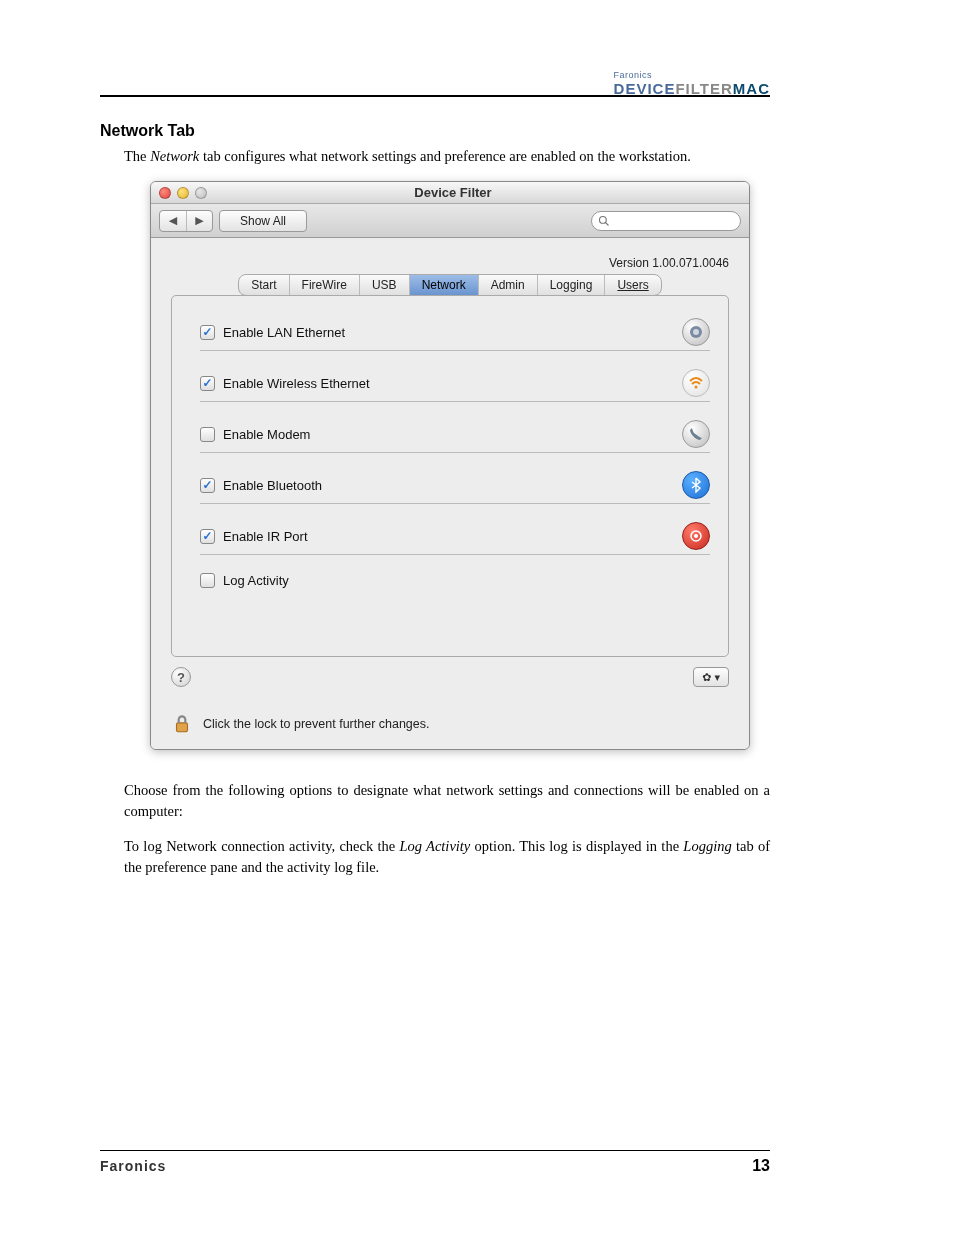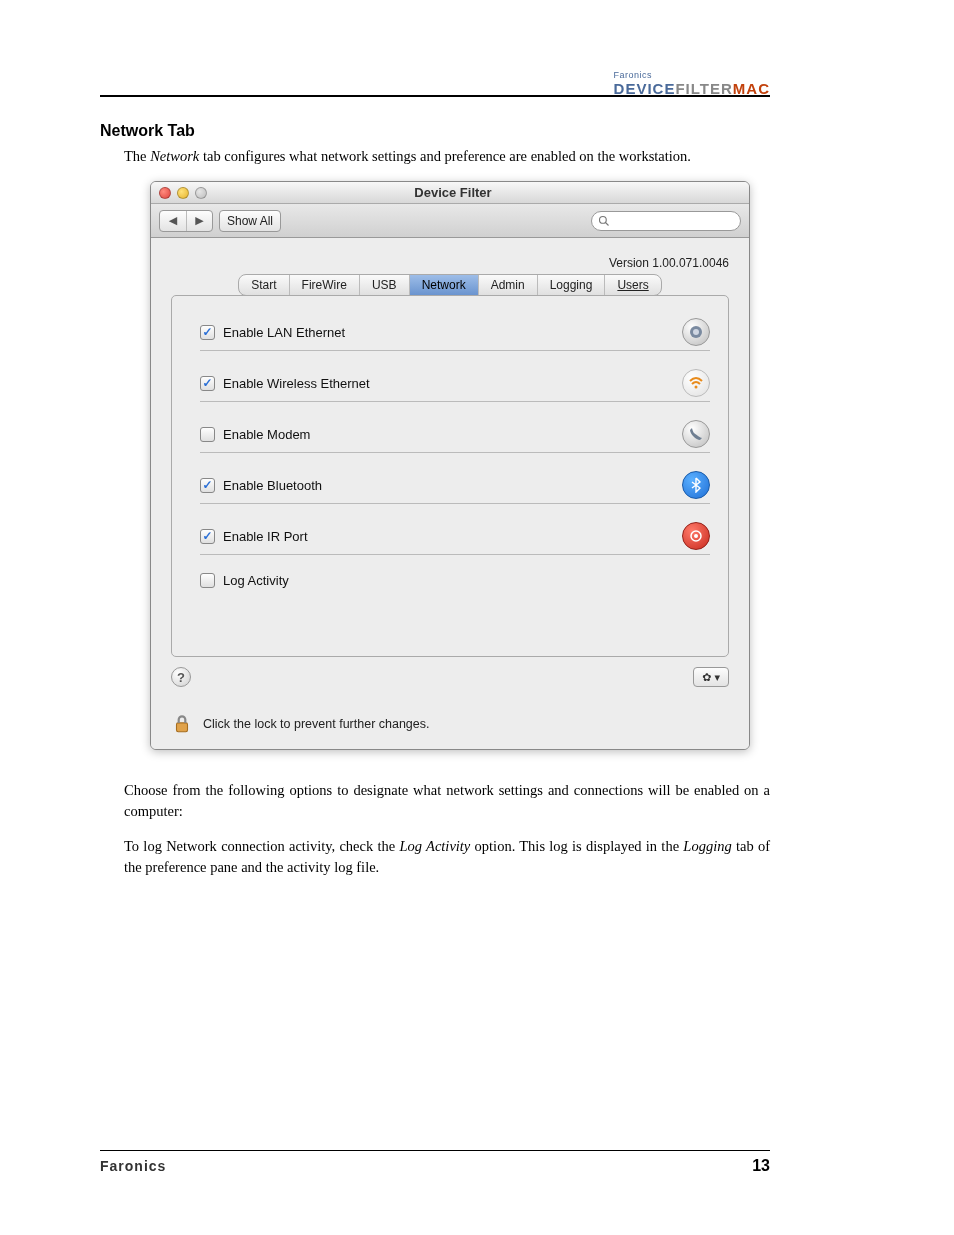--- a/index.html
+++ b/index.html
@@ -29,21 +29,21 @@
     color: #4a6a9a;
     letter-spacing: 0.5px;
   }
   .top-brand .big {
     font-size: 15px;
     font-weight: bold;
     letter-spacing: 1px;
   }
   .top-brand .big .b1 { color: #4a6a9a; }
   .top-brand .big .b2 { color: #888; }
-  .top-brand .big .b3 { color: #c2410c; }
+  .top-brand .big .b3 { color: #0c4a6e; }
   .top-rule {
     border: none;
     border-top: 2px solid #000;
     margin-top: 35px;
     margin-bottom: 25px;
   }
   .section-title {
     font-weight: bold;
     font-size: 16px;
     margin-bottom: 6px;
@@ -120,21 +120,21 @@
     width:26px;
     display:flex; align-items:center; justify-content:center;
     font-size:11px; color:#555;
   }
   .navseg .seg + .seg { border-left:1px solid #bbb; }
   .show-all {
     height:22px;
     border:1px solid #999;
     border-radius:4px;
     background: linear-gradient(#fdfdfd,#e3e3e3);
-    padding: 0 7px;
+    padding: 0 20px;
     display:flex; align-items:center;
     font-size:12px; color:#222;
   }
   .spacer { flex:1; }
   .search {
     height:20px;
     width:150px;
     border:1px solid #999;
     border-radius:10px;
     background:#fff;

